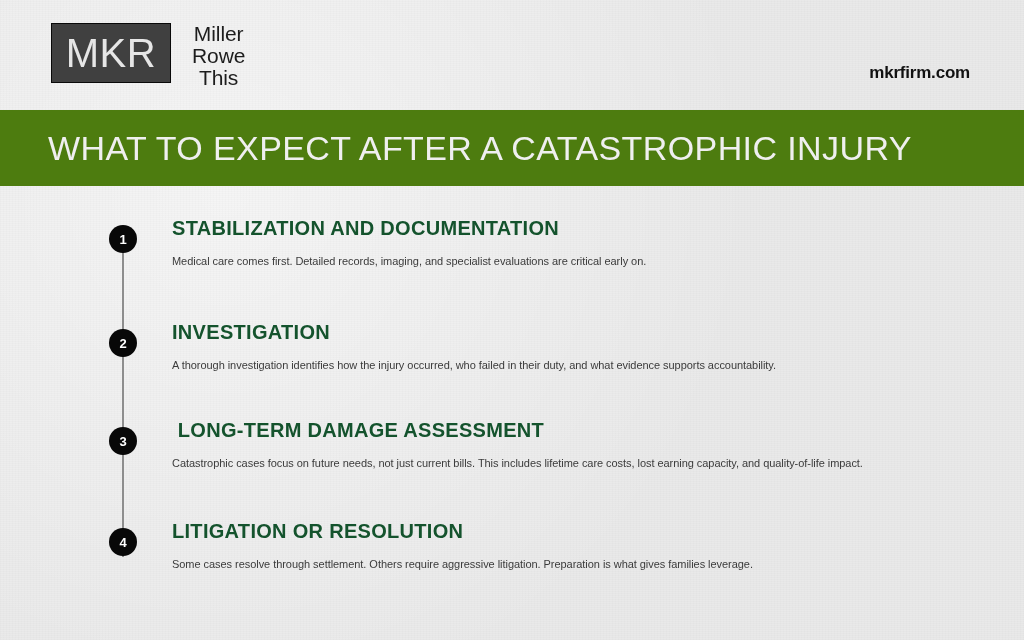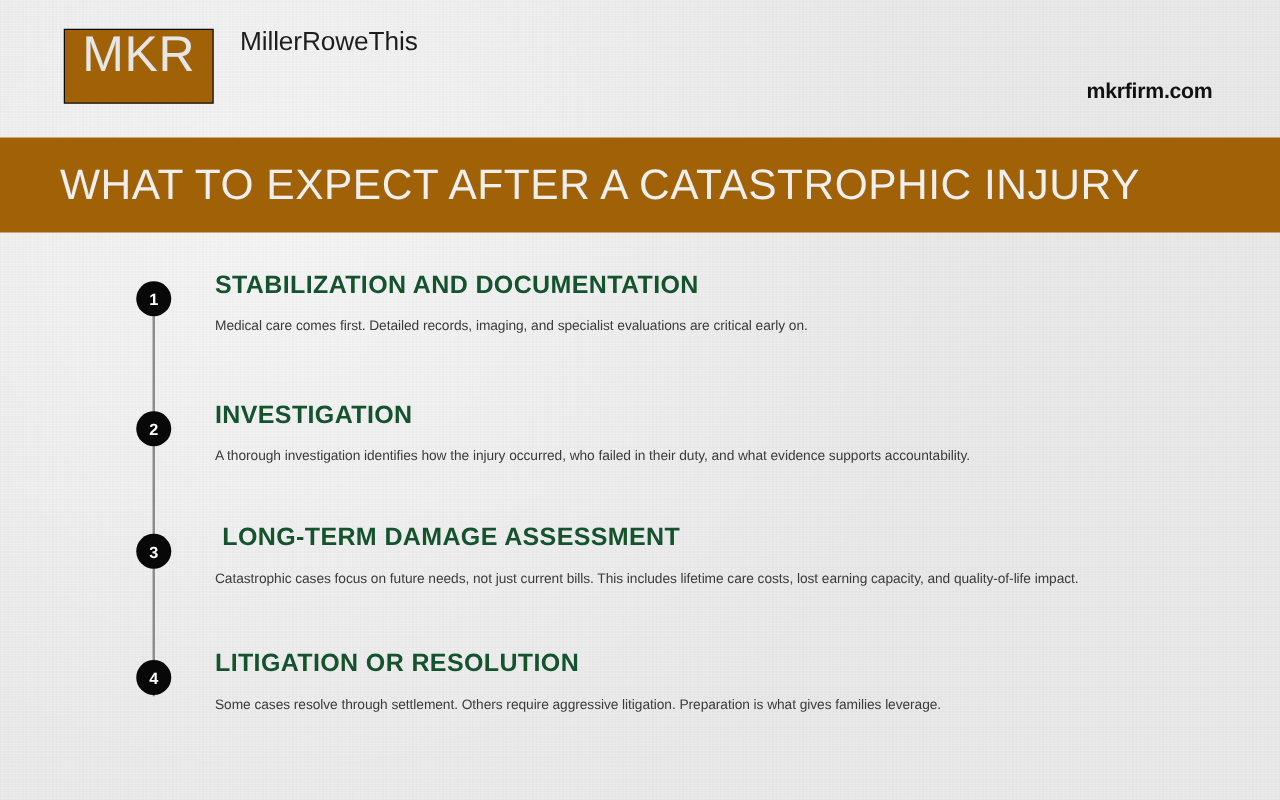--- a/index.html
+++ b/index.html
@@ -35,38 +35,39 @@
   .logo-group {
     position: absolute;
     left: 52px;
     top: 24px;
     display: flex;
     align-items: flex-start;
   }
   .logo-mark {
     width: 118px;
     height: 58px;
-    background: #a16207;
-    display: flex;
+    background: #404040;
+    display: flex;
+    align-items: center;
     justify-content: center;
     box-shadow: 0 0 0 1px #090909;
   }
   .logo-mark-text {
     color: #e6e6e6;
     font-size: 40px;
     font-weight: 400;
     letter-spacing: 0.5px;
     line-height: 1;
     font-family: "Liberation Sans", sans-serif;
   }
   .logo-words {
     margin-left: 22px;
     margin-top: -1px;
     display: flex;
-    flex-direction: row;
+    flex-direction: column;
     align-items: center;
   }
   .logo-words span {
     color: #1d1d1d;
     font-size: 21px;
     line-height: 22px;
     font-weight: 400;
     letter-spacing: -0.1px;
   }
   .site-url {
@@ -80,21 +81,21 @@
     margin-left: 40px;
   }
 
   
   .title-banner {
     position: absolute;
     left: 0;
     top: 110px;
     width: 1024px;
     height: 76px;
-    background: #a16207;
+    background: #4d7c0f;
     display: flex;
     align-items: center;
   }
   .title-text {
     color: #efefef;
     font-size: 34px;
     font-weight: 300;
     letter-spacing: 0.4px;
     margin-left: 48px;
     white-space: nowrap;

